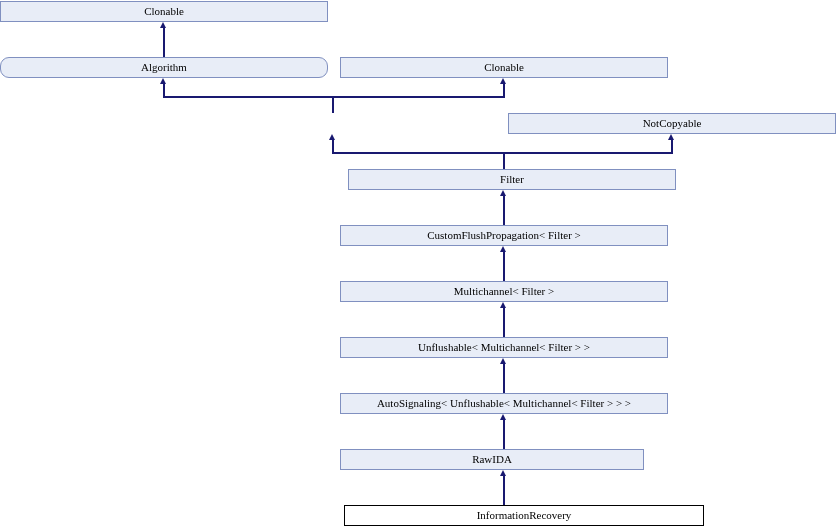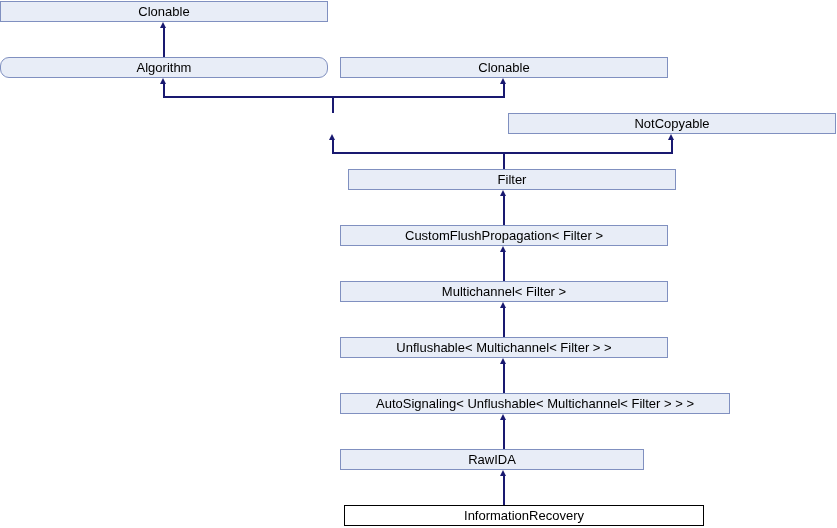--- a/index.html
+++ b/index.html
@@ -15,25 +15,26 @@
     font-family: "Liberation Sans", sans-serif;
     overflow: hidden;
   }
   .node {
     position: absolute;
     box-sizing: border-box;
     height: 21px;
     background: #E8EDF7;
     border: 1px solid #8090C0;
     color: #000000;
-    font-size: 13px;
+    font-size: 11px;
     line-height: 19px;
     text-align: center;
     white-space: nowrap;
     cursor: pointer;
+    font-family: Liberation Serif, serif;
   }
   .node.current {
     background: #FFFFFF;
     border: 1px solid #000000;
     cursor: default;
   }
   .vline {
     position: absolute;
     width: 1.5px;
     background: #191970;
@@ -58,21 +59,21 @@
 <div id="diagram">
 
   <div class="node" style="left:0px;   top:1px;   width:328px;">Clonable</div>
   <div class="node" style="left:0px;   top:57px;  width:328px;border-radius:9px;">Algorithm</div>
   <div class="node" style="left:340px; top:57px;  width:328px;">Clonable</div>
   <div class="node" style="left:508px; top:113px; width:328px;">NotCopyable</div>
   <div class="node" style="left:348px; top:169px; width:328px;">Filter</div>
   <div class="node" style="left:340px; top:225px; width:328px;">CustomFlushPropagation&lt; Filter &gt;</div>
   <div class="node" style="left:340px; top:281px; width:328px;">Multichannel&lt; Filter &gt;</div>
   <div class="node" style="left:340px; top:337px; width:328px;">Unflushable&lt; Multichannel&lt; Filter &gt; &gt;</div>
-  <div class="node" style="left:340px; top:393px; width:390px;">AutoSignaling&lt; Unflushable&lt; Multichannel&lt; Filter &gt; &gt; &gt;</div>
+  <div class="node" style="left:340px; top:393px; width:328px;">AutoSignaling&lt; Unflushable&lt; Multichannel&lt; Filter &gt; &gt; &gt;</div>
   <div class="node" style="left:340px; top:449px; width:304px;">RawIDA</div>
   <div class="node current" style="left:344px; top:505px; width:360px;">InformationRecovery</div>
 
   <div>
     <div class="ahead" style="left:160px; top:22px;"></div>
     <div class="vline" style="left:163px; top:27px; height:30px;"></div>
   </div>
 
   <div>
     <div class="ahead" style="left:160px; top:78px;"></div>

